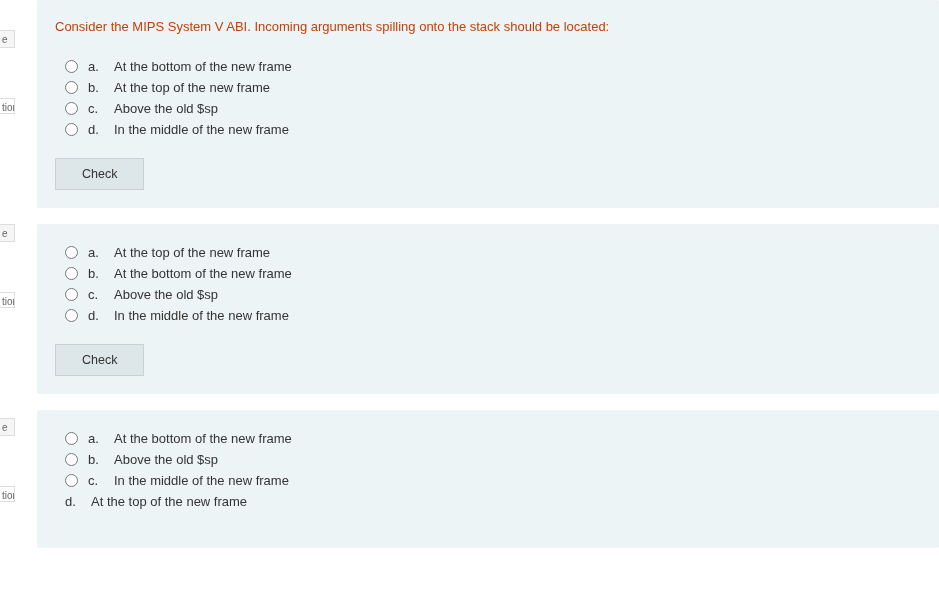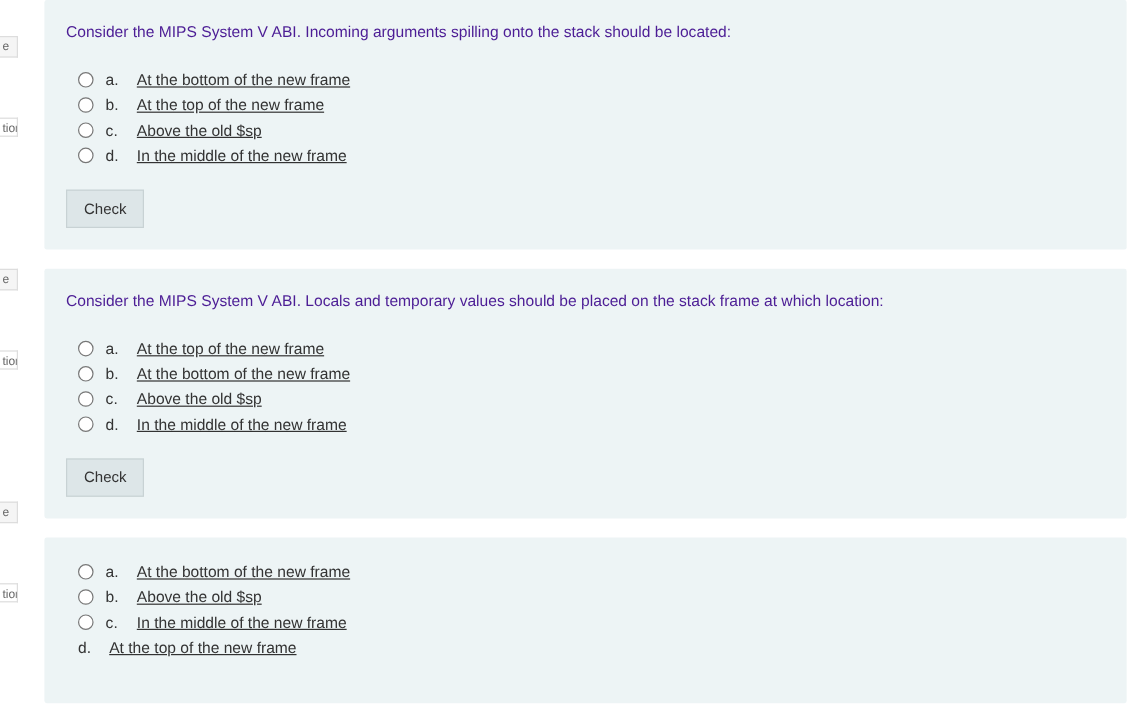--- a/index.html
+++ b/index.html
@@ -46,21 +46,21 @@
       padding-left: 22px;
     }
     .question-block {
       background: #edf4f5;
       padding: 18px 18px 18px 18px;
       margin-bottom: 16px;
       border-radius: 2px;
     }
     .question-text {
       font-size: 13px;
-      color: #4c1d95;
+      color: #c2410c;
       margin-bottom: 20px;
       line-height: 1.4;
     }
     .options {
       margin-left: 10px;
       margin-bottom: 18px;
     }
     .option-row {
       display: flex;
       align-items: center;
@@ -77,27 +77,26 @@
       cursor: pointer;
     }
     .opt-letter {
       width: 16px;
       font-size: 13px;
       color: #333;
     }
     .opt-text {
       font-size: 13px;
       color: #333;
-      text-decoration: underline;
     }
     .check-btn {
       display: inline-block;
       background: #dde6e8;
       border: 1px solid #c8d2d4;
-      padding: 8px 14px;
+      padding: 8px 26px;
       font-size: 12.5px;
       color: #333;
       cursor: pointer;
       font-family: inherit;
     }
     .sidebar-group {
       margin-bottom: 110px;
     }
     .sidebar-group:first-child {
       margin-top: 10px;
@@ -145,21 +144,20 @@
         <div class="option-row">
           <span class="radio"></span>
           <span class="opt-letter">d.</span>
           <span class="opt-text">In the middle of the new frame</span>
         </div>
       </div>
       <button class="check-btn">Check</button>
     </div>
 
     <div class="question-block">
-      <div class="question-text">Consider the MIPS System V ABI. Locals and temporary values should be placed on the stack frame at which location:</div>
       <div class="options">
         <div class="option-row">
           <span class="radio"></span>
           <span class="opt-letter">a.</span>
           <span class="opt-text">At the top of the new frame</span>
         </div>
         <div class="option-row">
           <span class="radio"></span>
           <span class="opt-letter">b.</span>
           <span class="opt-text">At the bottom of the new frame</span>

